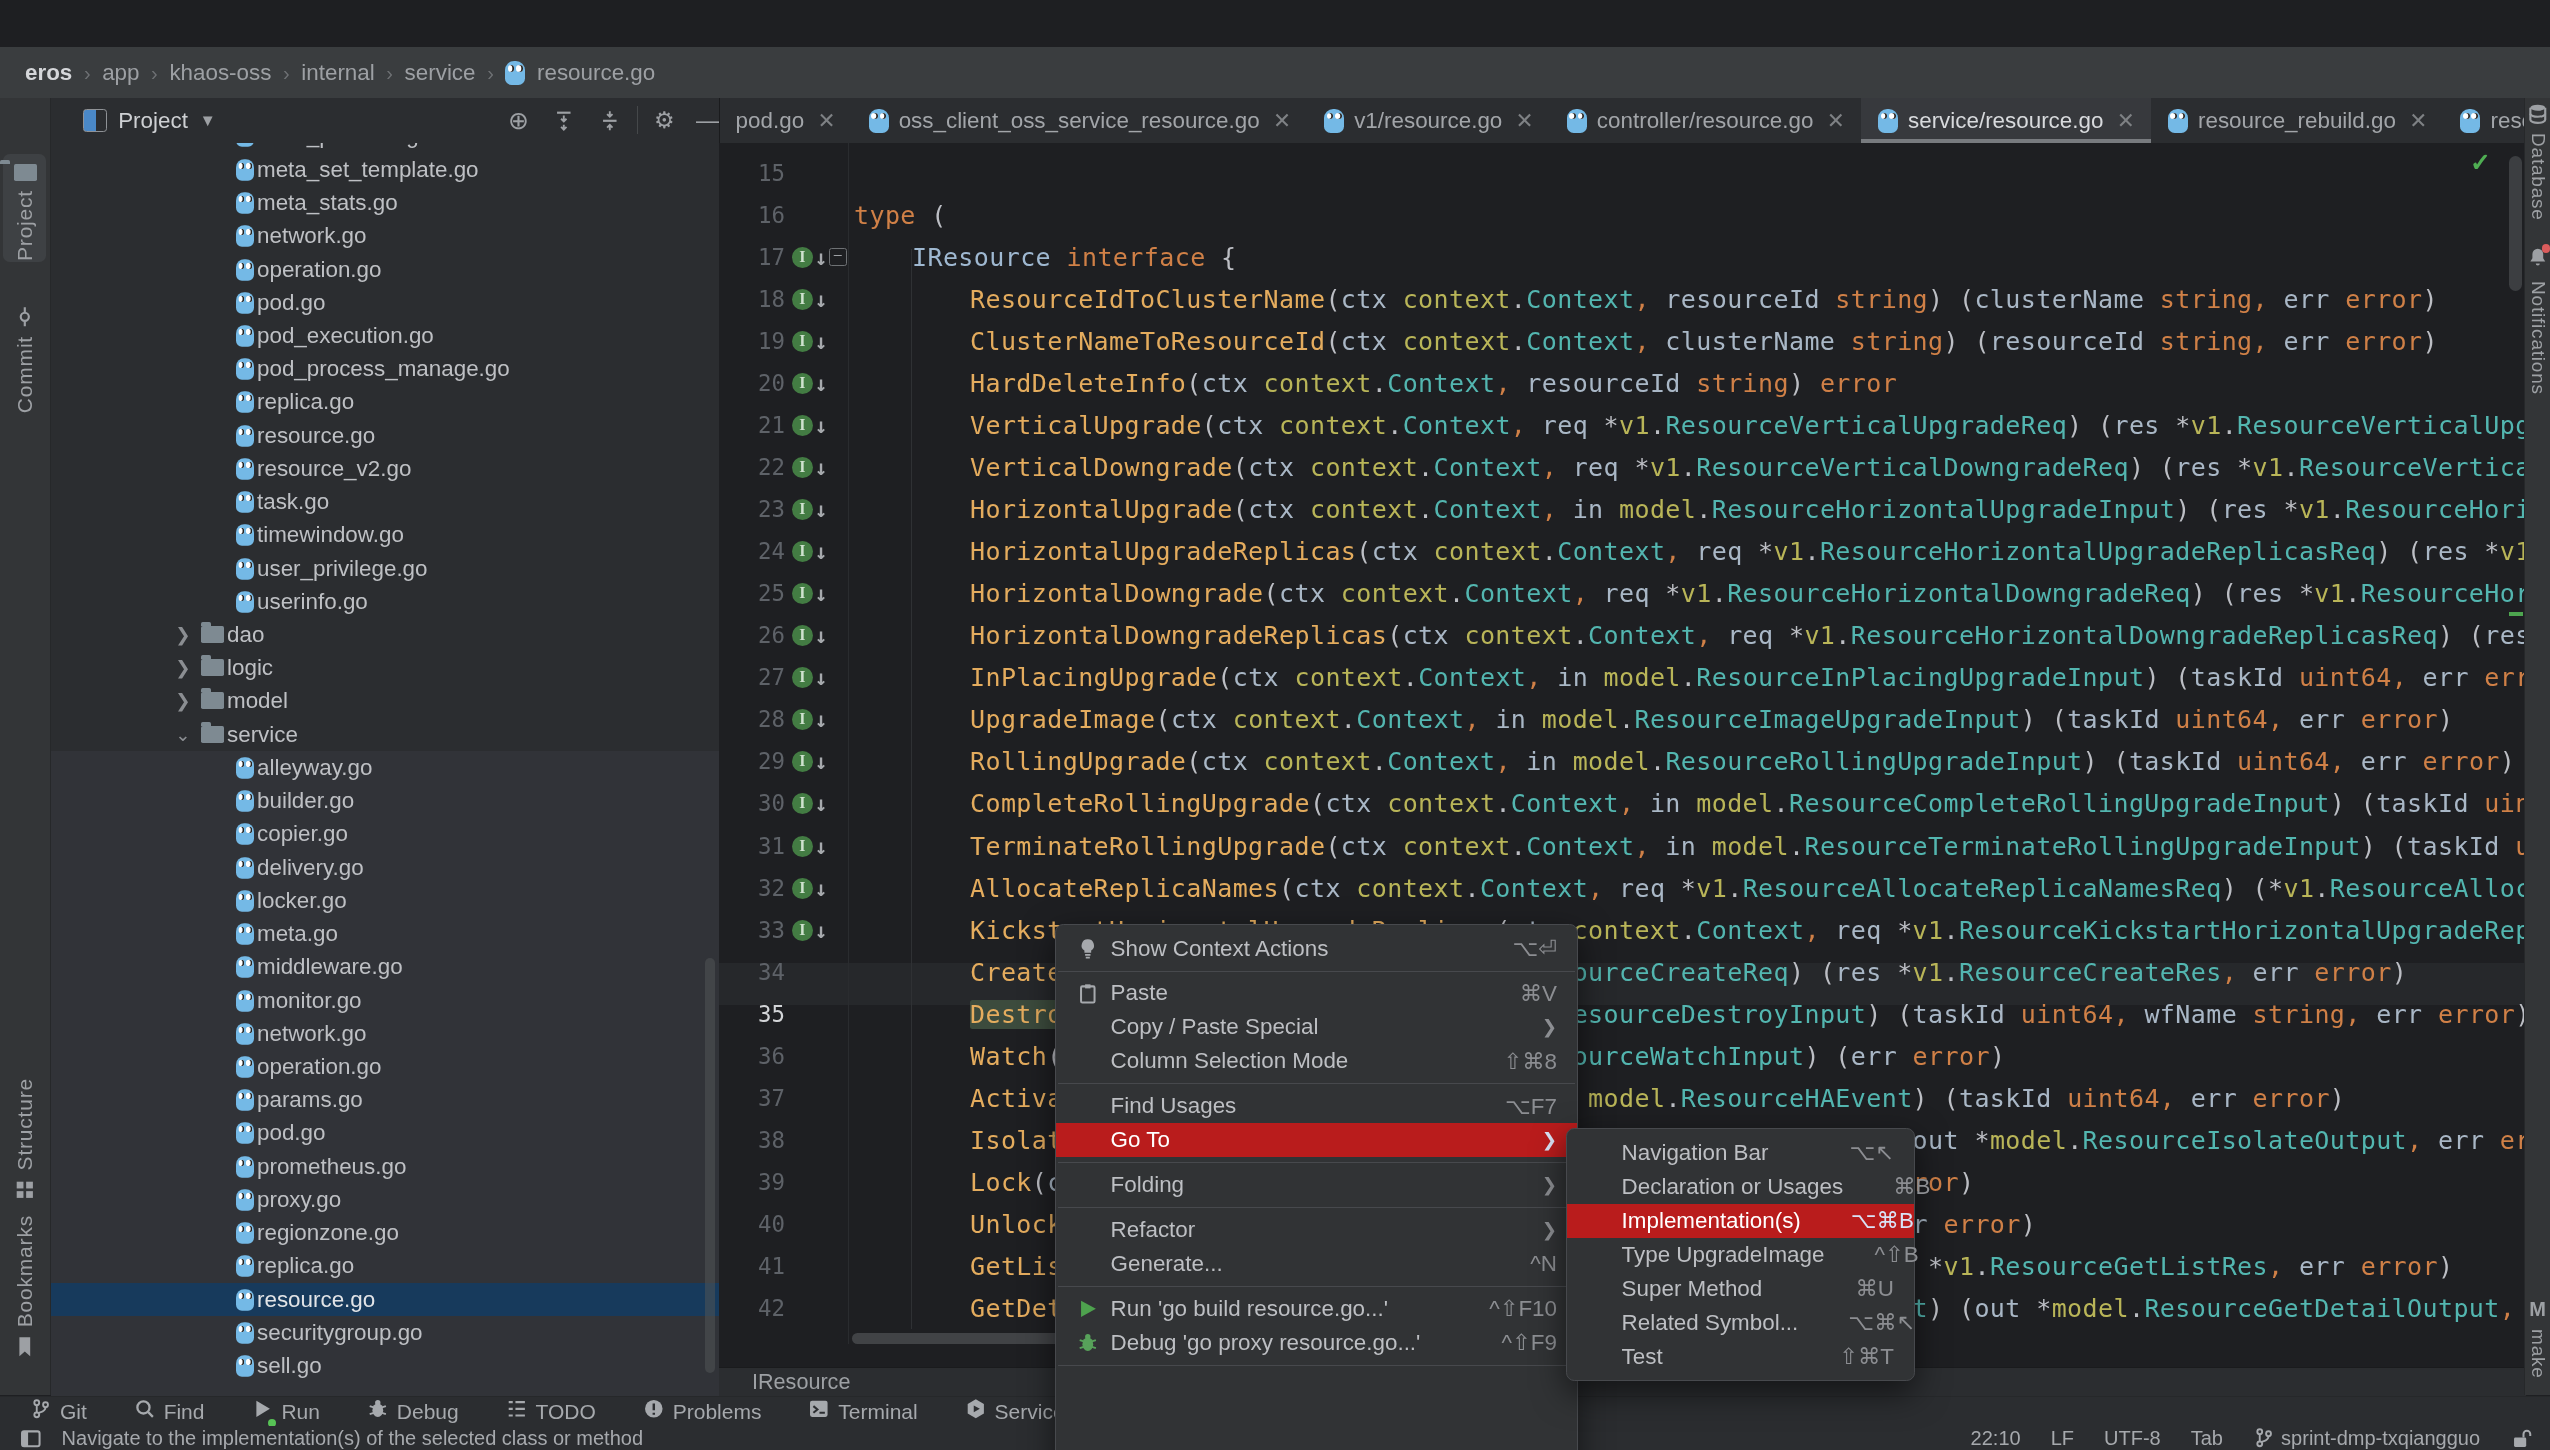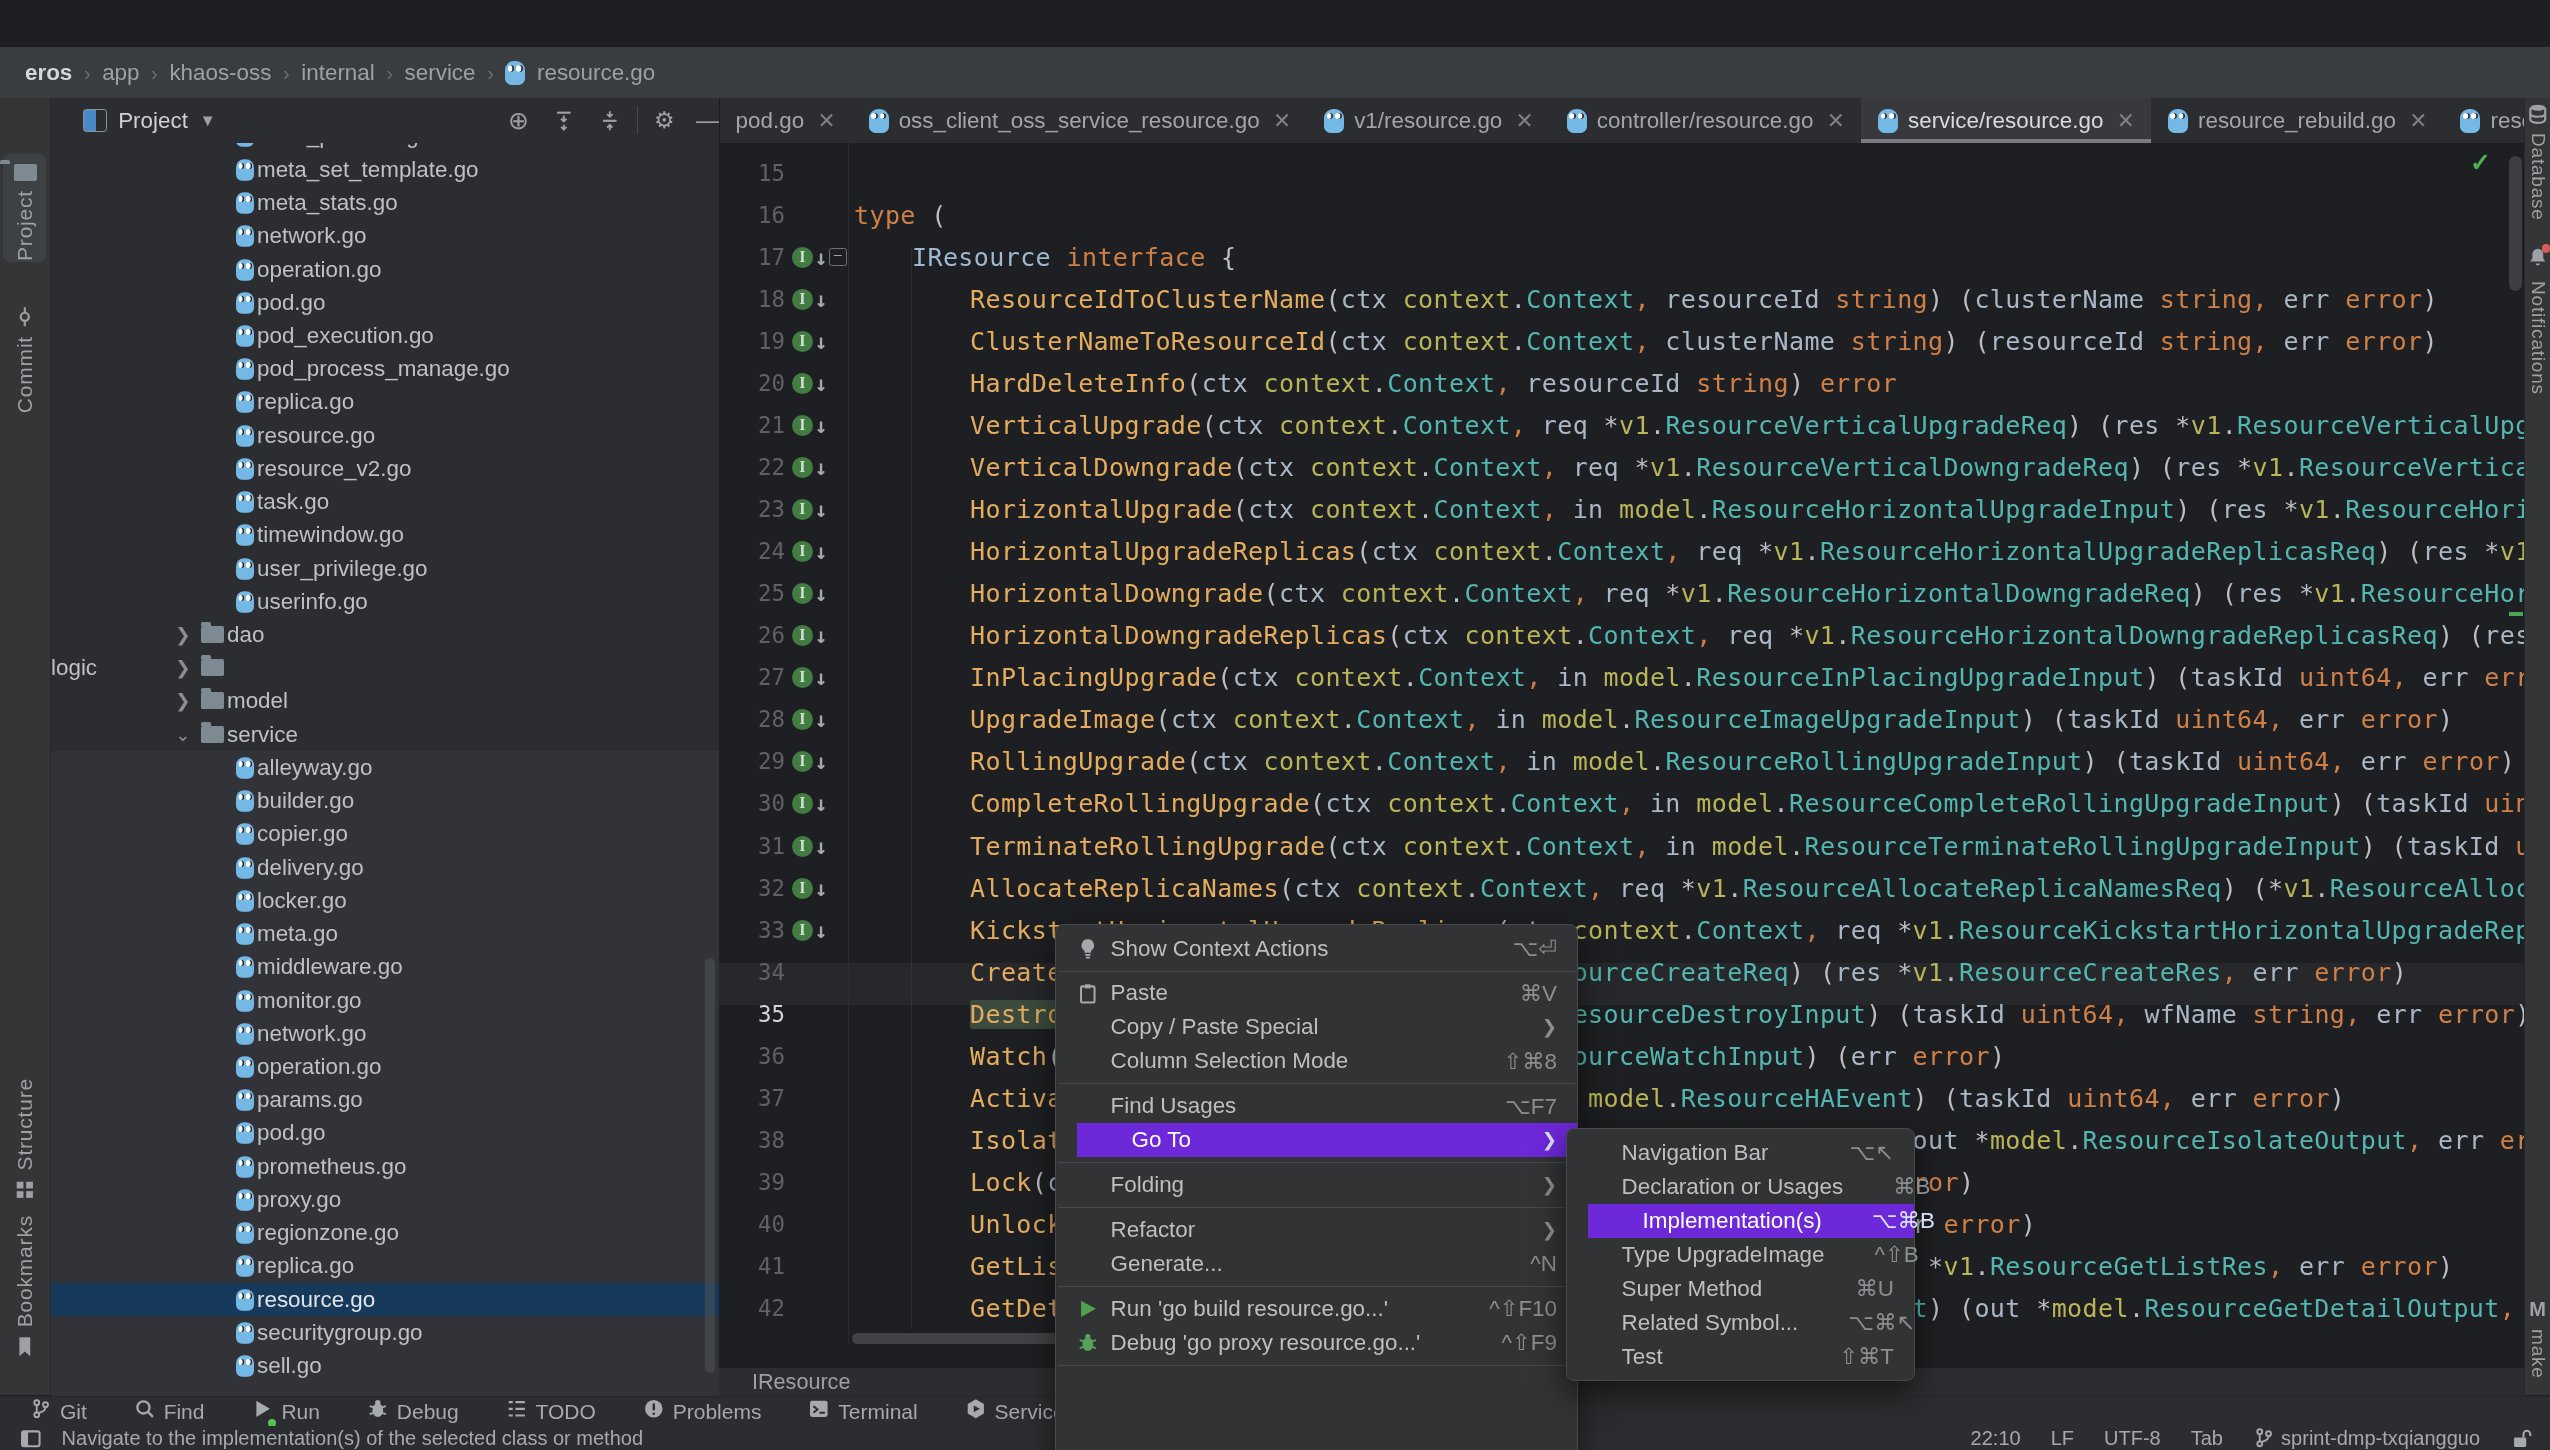--- a/index.html
+++ b/index.html
@@ -113,21 +113,21 @@
              border-top:0.8px solid #1A1B1D;display:flex;align-items:center;color:#9DA0A4;
              font-size:21.6px;padding-left:33px;box-sizing:border-box;}
   
   .menu{position:absolute;background:#313335;border:0.8px solid #47494D;border-radius:8.3px;
         box-shadow:0 11.6px 33px rgba(0,0,0,.55);z-index:50;padding:6.6px 0;box-sizing:border-box;}
   .mi{height:34px;display:flex;align-items:center;font-size:22.4px;color:#BDBFC3;padding:0 20px 0 15px;}
   .mi .ic{width:33px;display:flex;justify-content:center;margin-right:6.6px;flex:none;}
   .mi .lbl{white-space:nowrap;}
   .mi .sc{margin-left:auto;color:#8C8E92;padding-left:50px;white-space:nowrap;}
   .mi .sub{margin-left:auto;color:#8C8E92;padding-left:50px;font-size:18.3px;}
-  .mi.sel{background:#6d28d9;color:#FFFFFF;margin-left:21px;}
+  .mi.sel{background:#b91c1c;color:#FFFFFF;}
   .mi.sel .sc,.mi.sel .sub{color:#D9E2F5;}
   .msep{height:0.8px;background:#47494D;margin:5px 1.7px;}
   
   .bottombar{position:absolute;left:0;top:1396px;width:2550px;height:30px;background:#2B2D30;
              border-top:0.8px solid #26282A;display:flex;align-items:center;padding-left:30px;
              box-sizing:border-box;z-index:4;}
   .bb-item{display:flex;align-items:center;gap:8.3px;margin-right:47px;font-size:21px;color:#A6A9AD;}
   .run-dot{position:relative;}
   .run-dot:after{content:'';position:absolute;right:-3.3px;bottom:-3.3px;width:8.3px;height:8.3px;
                  border-radius:50%;background:#57C255;}
@@ -395,21 +395,21 @@
           <span style="margin-left: 206px;">userinfo.go</span>
         </div>
         <div class="trow" style="top: 520px;">
           <span class="chev">❯</span>
           <span class="folder-ico"></span>
           <span style="margin-left: 176px;">dao</span>
         </div>
         <div class="trow" style="top: 553px;">
           <span class="chev">❯</span>
           <span class="folder-ico"></span>
-          <span style="">logic</span>
+          <span style="margin-left: 176px;">logic</span>
         </div>
         <div class="trow" style="top: 586px;">
           <span class="chev">❯</span>
           <span class="folder-ico"></span>
           <span style="margin-left: 176px;">model</span>
         </div>
         <div class="trow" style="top: 620px;">
           <span class="chev">⌄</span>
           <span class="folder-ico"></span>
           <span style="margin-left: 176px;">service</span>

